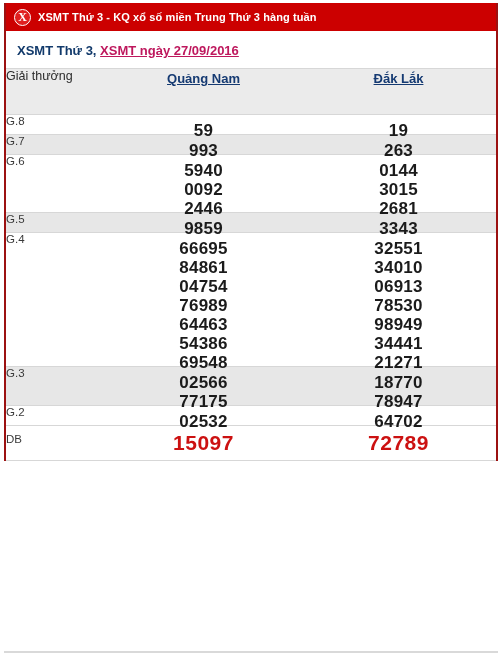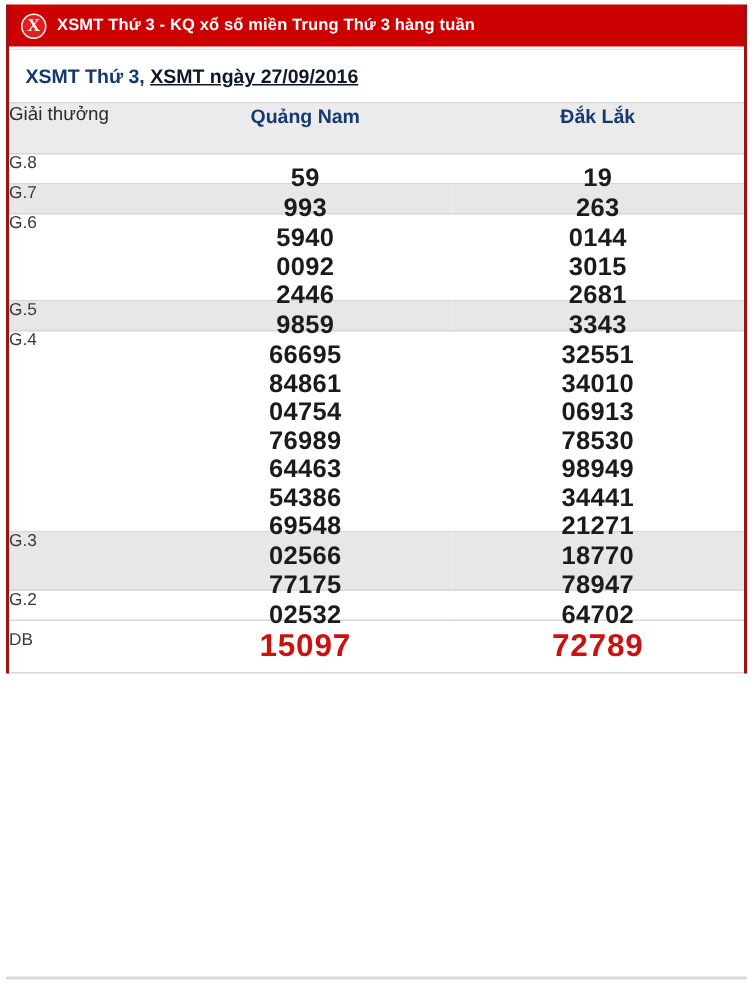--- a/index.html
+++ b/index.html
@@ -66,21 +66,21 @@
   .subtitle {
     padding: 10px 10px 9px 11px;
     font-size: 13px;
     font-weight: bold;
     color: #123a6b;
     border-bottom: 1px solid #ffffff;
     background: #ffffff;
     white-space: nowrap;
   }
   .subtitle .date-link {
-    color: #0f172a;
+    color: #be185d;
     text-decoration: underline;
     cursor: pointer;
   }
   
   table.results {
     width: 100%;
     border-collapse: collapse;
     table-layout: fixed;
   }
   table.results col.c-prize { width: 100px; }
@@ -88,41 +88,42 @@
   table.results col.c-p2    { width: 195px; }
 
   table.results th, table.results td {
     border: 1px solid #d7d7d7;
     border-left: none;
     border-right: none;
     padding: 0;
   }
   th.hd {
     background: #ebebeb;
-    height: 34px;
+    height: 46px;
     vertical-align: top;
     border-top: 1px solid #cfcfcf;
     border-bottom: 1px solid #cfcfcf;
   }
   th.hd-prize {
     text-align: left;
     padding: 8px 0 0 11px;
     font-size: 12.5px;
     font-weight: normal;
     color: #2b2b2b;
   }
   th.hd-prov {
     text-align: center;
     padding-top: 8px;
     border-left: 1px solid #cfcfcf;
   }
   th.hd-prov a {
     color: #153a72;
     font-size: 13px;
     font-weight: bold;
+    text-decoration: underline;
     cursor: pointer;
   }
   td.prize-label {
     vertical-align: top;
     text-align: left;
     padding: 5px 0 0 11px;
     font-size: 11.5px;
     color: #3a3a3a;
     font-weight: normal;
   }

